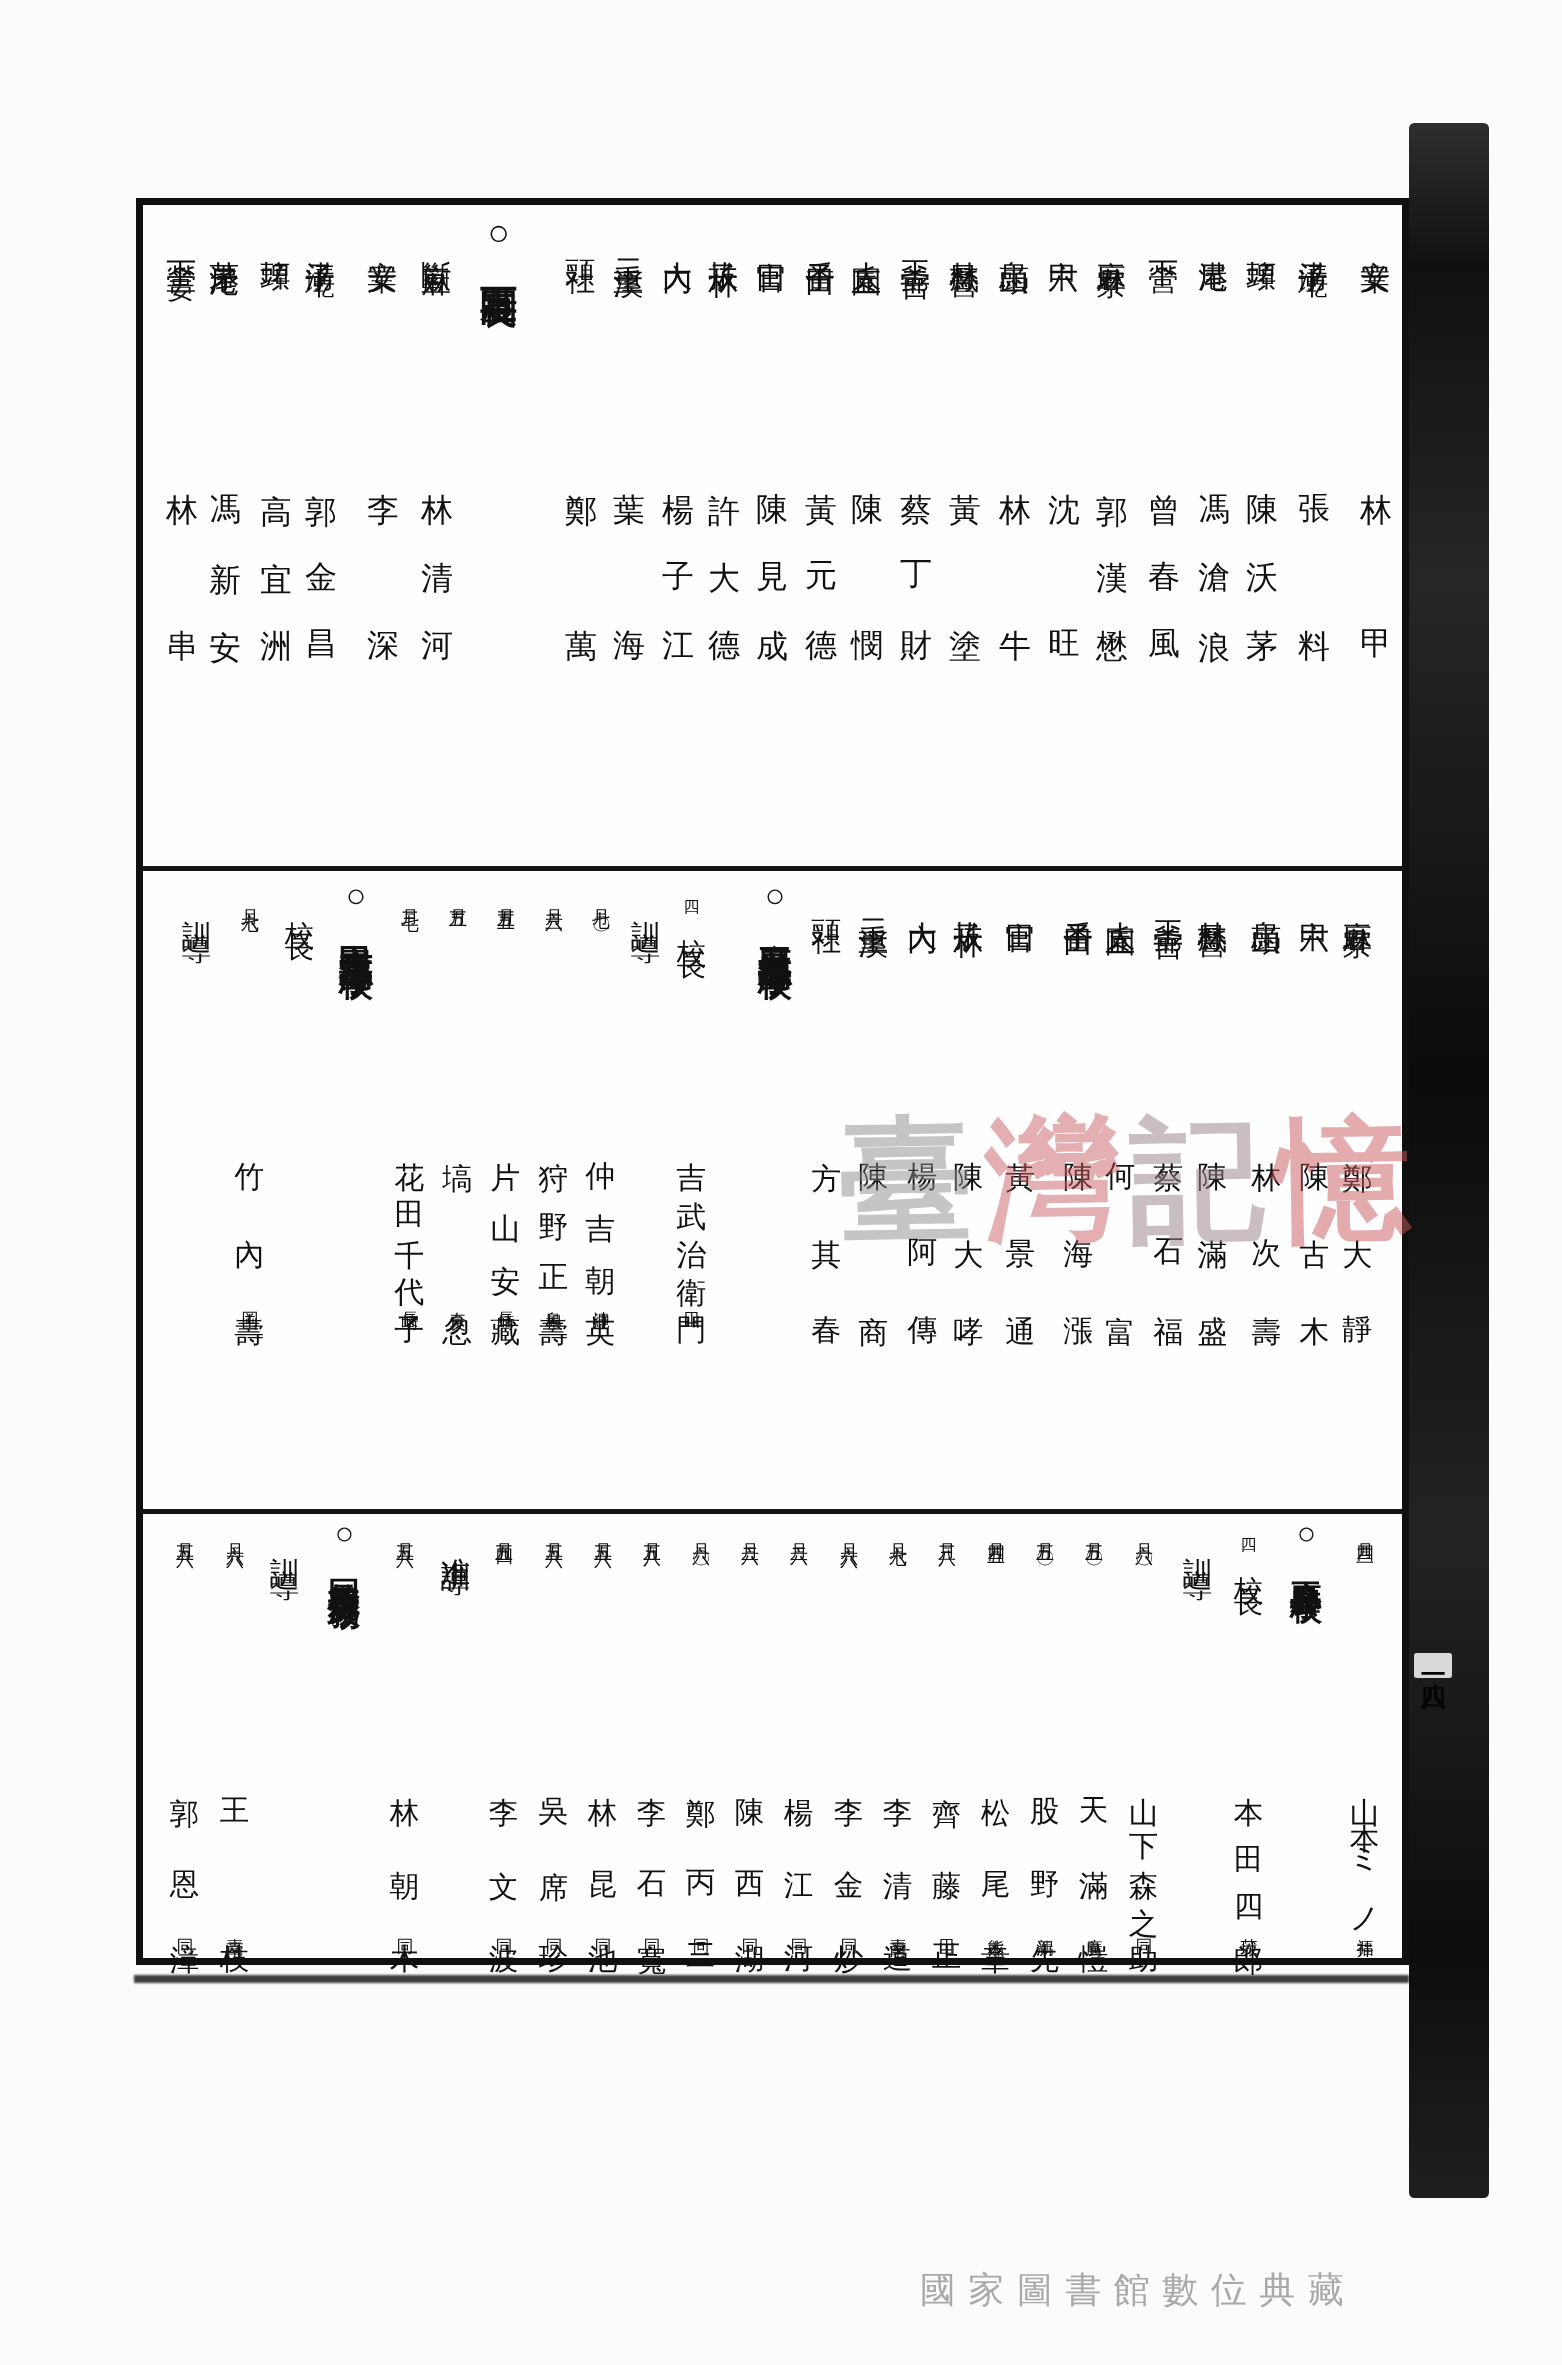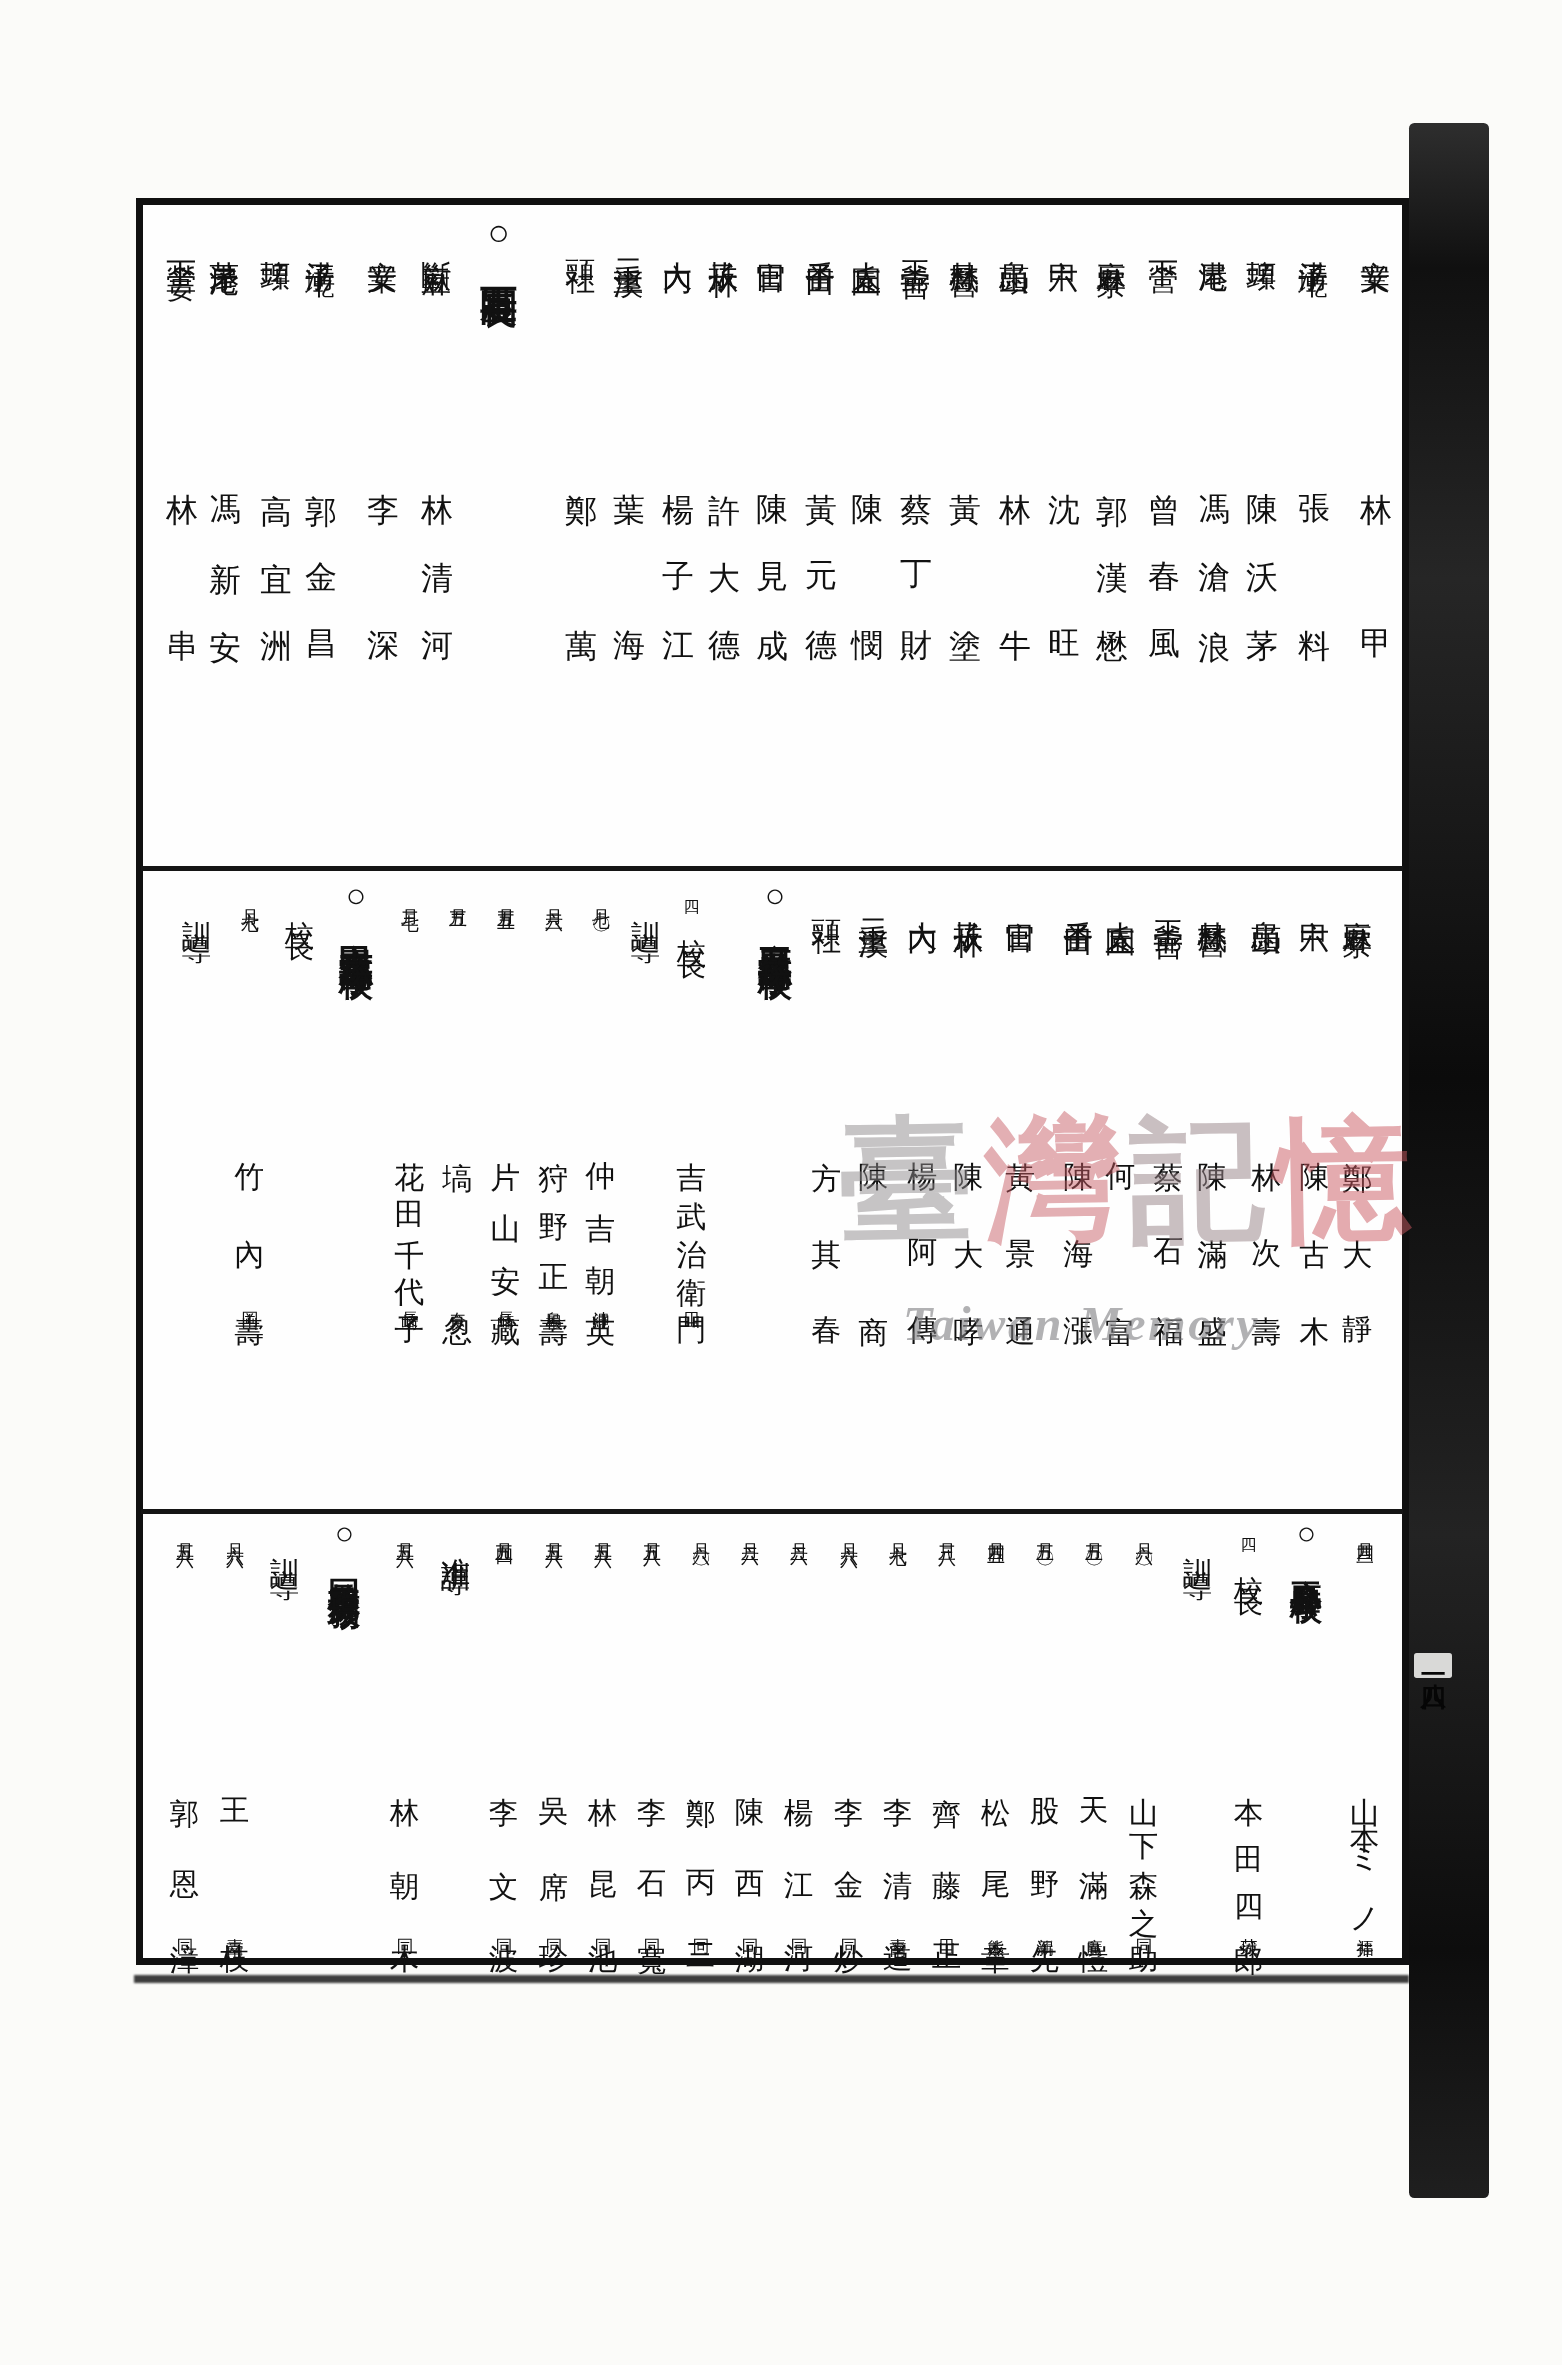--- a/index.html
+++ b/index.html
@@ -614,17 +614,17 @@
         <div class="part note" style="top: 412px;">同</div>
       </div>
     </div>
 
   <div class="wm-cjk" id="wm-cjk">
       <span style="color: rgba(142, 138, 140, 0.5);">臺</span>
       <span style="color: rgba(198, 90, 98, 0.48);">灣</span>
       <span style="color: rgba(152, 132, 136, 0.52);">記</span>
       <span style="color: rgba(202, 88, 96, 0.5);">憶</span>
     </div>
-  <div class="wm-latin">Taiwan Memory</div>
 
   <div class="pagenum">一八四</div>
+  <div class="caption">國家圖書館數位典藏</div>
 </div>
 
 
 </body></html>

